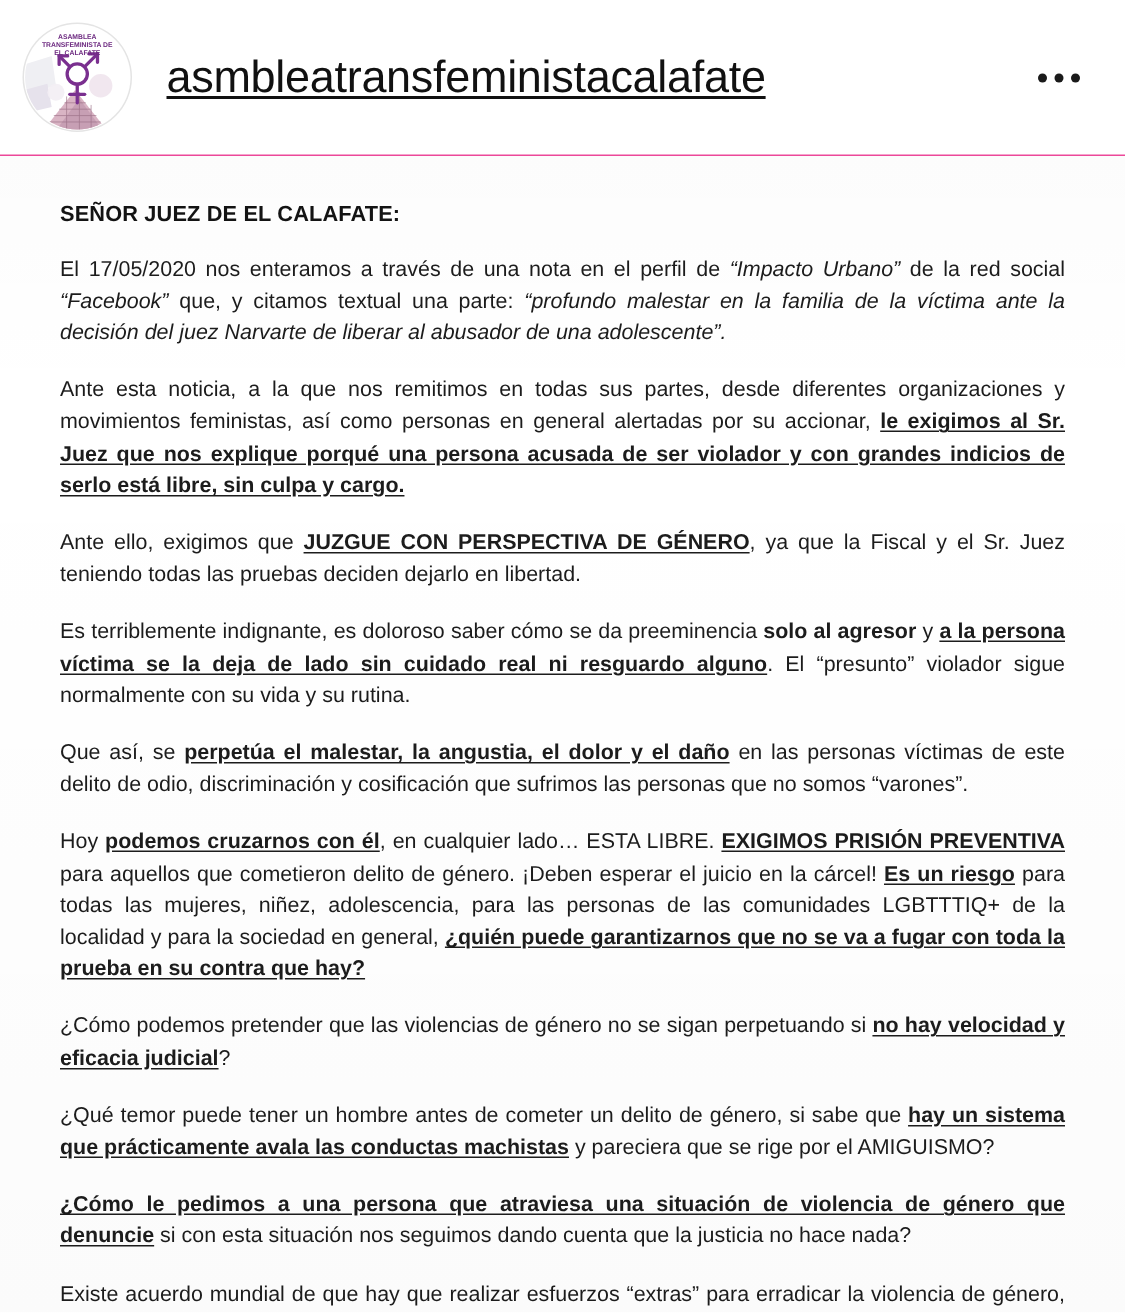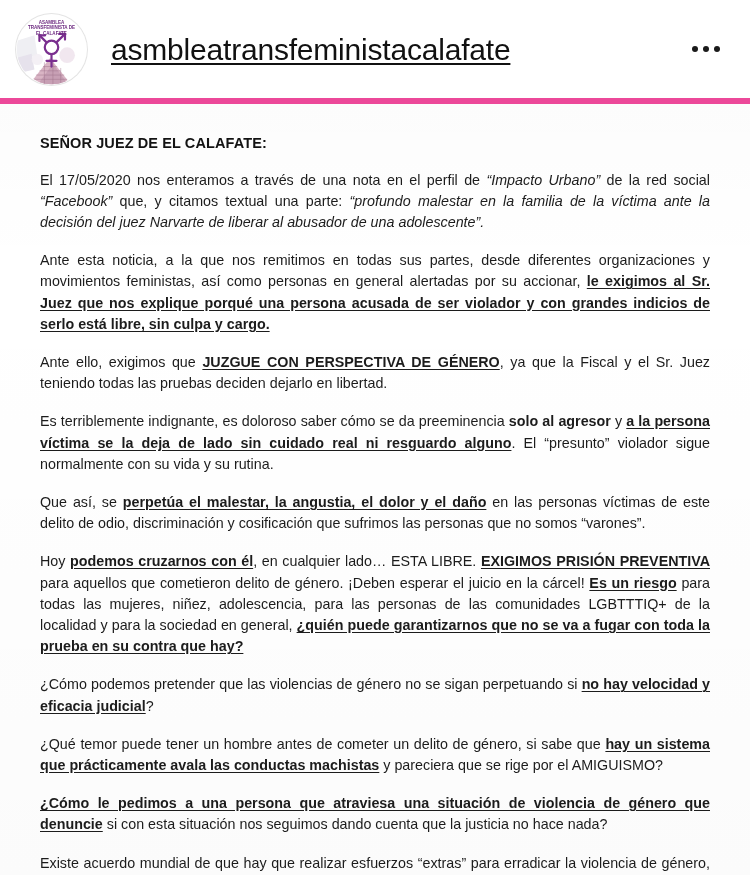--- a/index.html
+++ b/index.html
@@ -17,21 +17,21 @@
     color: #111111;
   }
 
   
   .post-header {
     display: flex;
     align-items: center;
     height: 104px;
     padding: 0 22px 0 16px;
     background: #ffffff;
-    border-bottom: 6px solid #ec4899;
+    border-bottom: 1px solid #ec4899;
     position: relative;
   }
 
   .avatar {
     width: 71px;
     height: 71px;
     min-width: 71px;
     border-radius: 50%;
     overflow: hidden;
     background: #ffffff;

